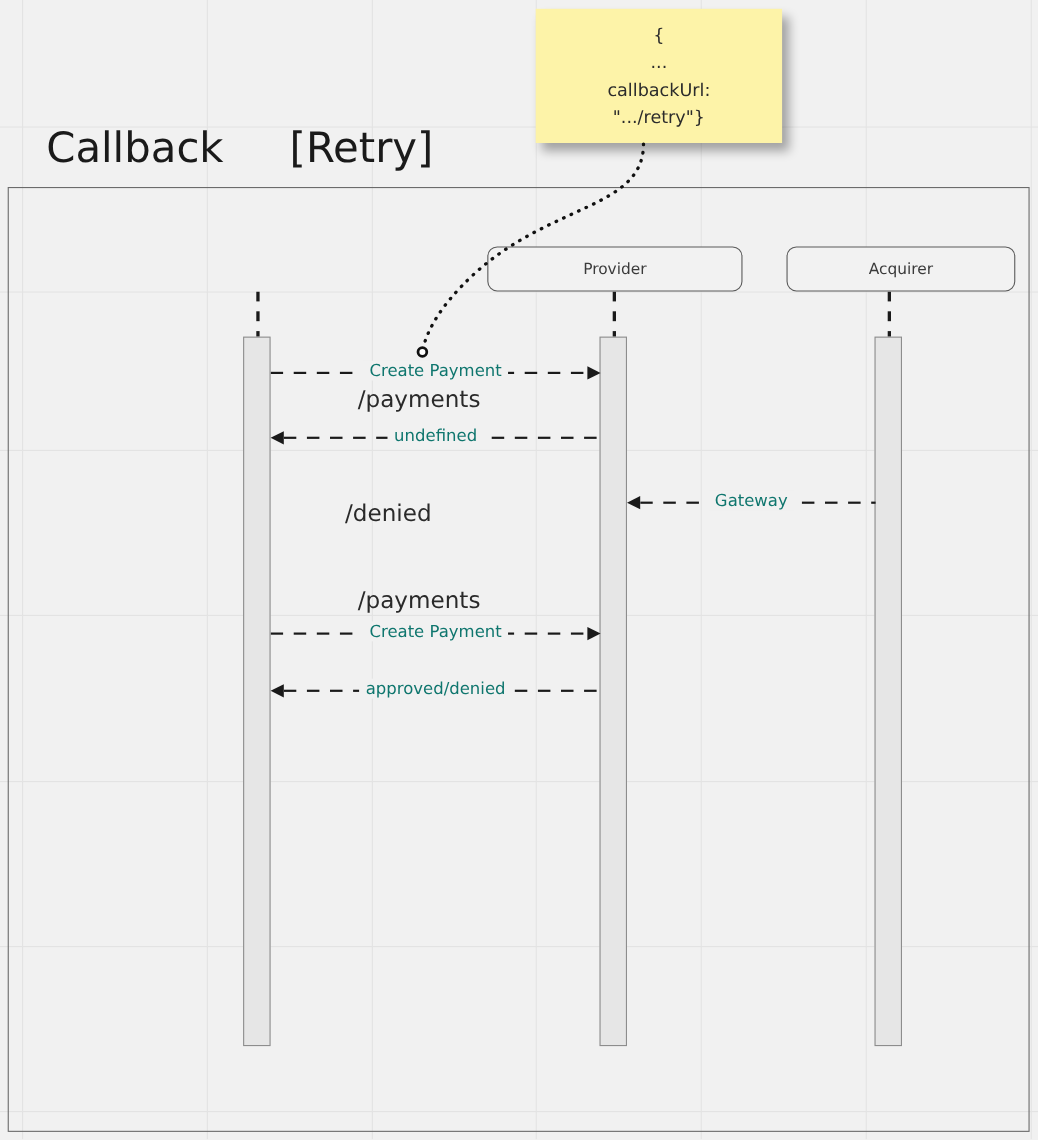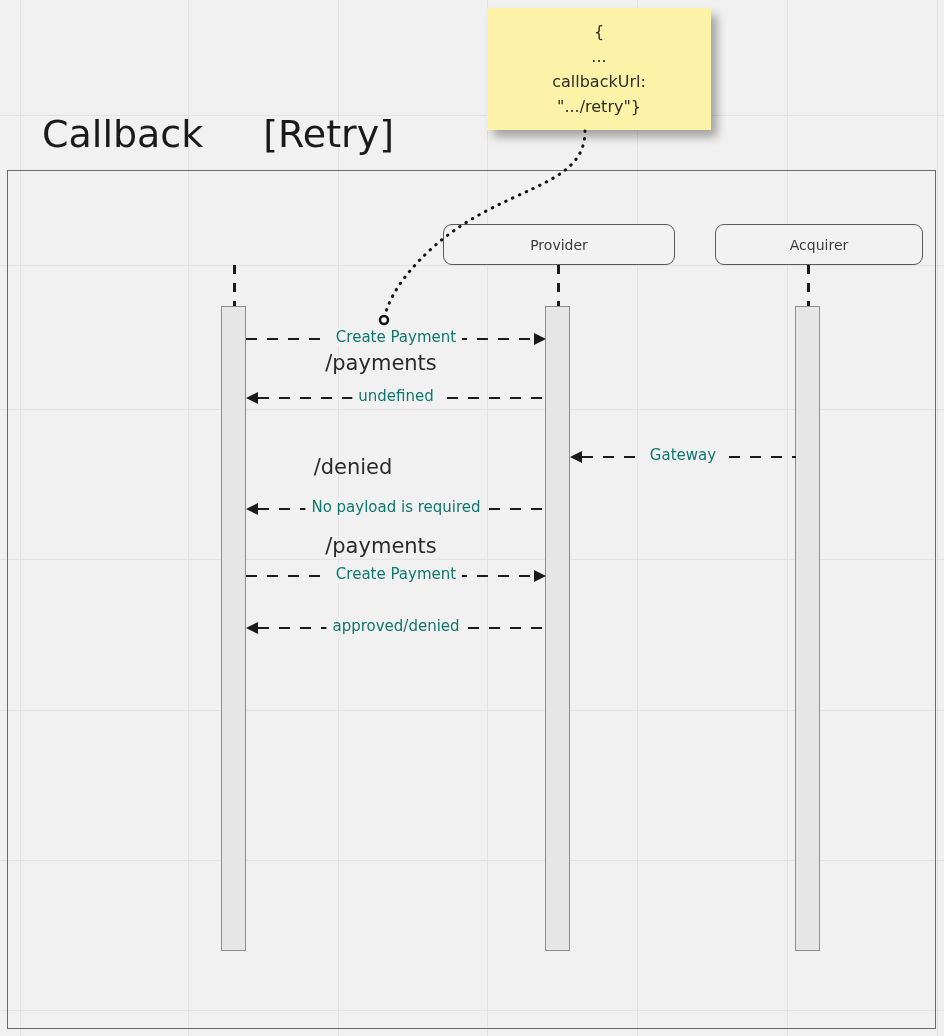--- a/index.html
+++ b/index.html
@@ -211,25 +211,20 @@
   </div>
 
   <div class="msg" style="left:570px; top:448px; width:226px">
     <div class="mline" style="left:12px; right:0"></div>
     <div class="arrowhead left" style="left:0"></div>
     <div class="mlabel" style="left:113px">Gateway</div>
   </div>
 
   <div class="path-label" style="left:353px; top:455px">/denied</div>
 
-  <div class="msg" style="left:246px; top:500px; width:300px">
-    <div class="mline" style="left:12px; right:0"></div>
-    <div class="arrowhead left" style="left:0"></div>
-    <div class="mlabel" style="left:150px">No payload is required</div>
-  </div>
 
   <div class="path-label" style="left:381px; top:534px">/payments</div>
 
   <div class="msg" style="left:246px; top:567px; width:300px">
     <div class="mline" style="left:0; right:12px"></div>
     <div class="arrowhead right" style="right:0"></div>
     <div class="mlabel" style="left:150px">Create Payment</div>
   </div>
 
   <div class="msg" style="left:246px; top:619px; width:300px">

